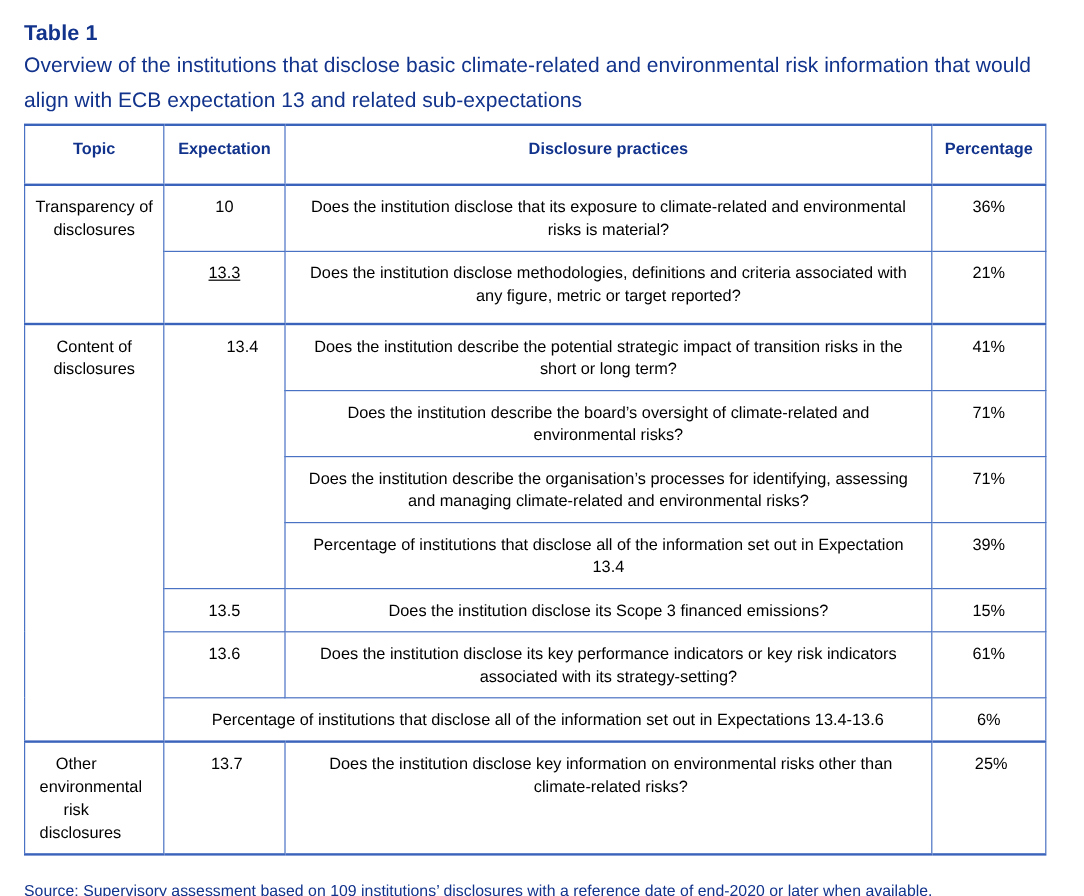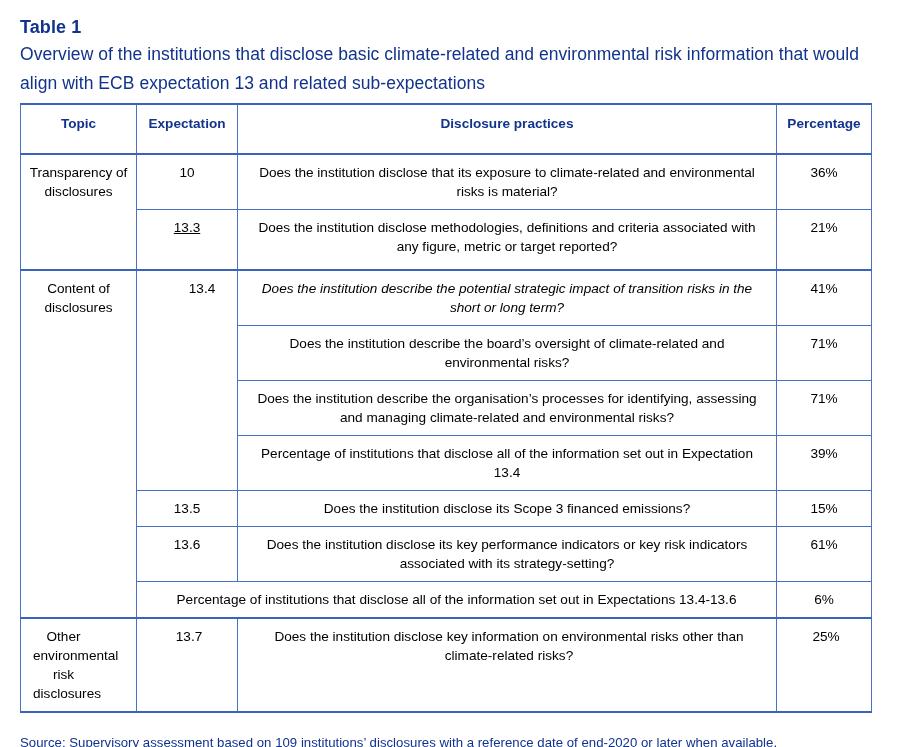--- a/index.html
+++ b/index.html
@@ -136,21 +136,21 @@
       </tr>
       <tr>
         <td class="exp" style="height:60px;text-decoration:underline;">13.3</td>
         <td class="practice">Does the institution disclose methodologies, definitions and criteria associated with any figure, metric or target reported?</td>
         <td class="pct">21%</td>
       </tr>
 
       <tr class="section-start">
         <td class="topic" rowspan="7">Content of disclosures</td>
         <td class="exp" rowspan="4" style="vertical-align:top;padding-left:38px;">13.4</td>
-        <td class="practice" style="height:55px;font-style:italic;">Does the institution describe the potential strategic impact of transition risks in the short or long term?</td>
+        <td class="practice" style="height:55px;">Does the institution describe the potential strategic impact of transition risks in the short or long term?</td>
         <td class="pct">41%</td>
       </tr>
       <tr>
         <td class="practice" style="height:54px;">Does the institution describe the board’s oversight of climate-related and environmental risks?</td>
         <td class="pct">71%</td>
       </tr>
       <tr>
         <td class="practice" style="height:54px;">Does the institution describe the organisation’s processes for identifying, assessing and managing climate-related and environmental risks?</td>
         <td class="pct">71%</td>
       </tr>

